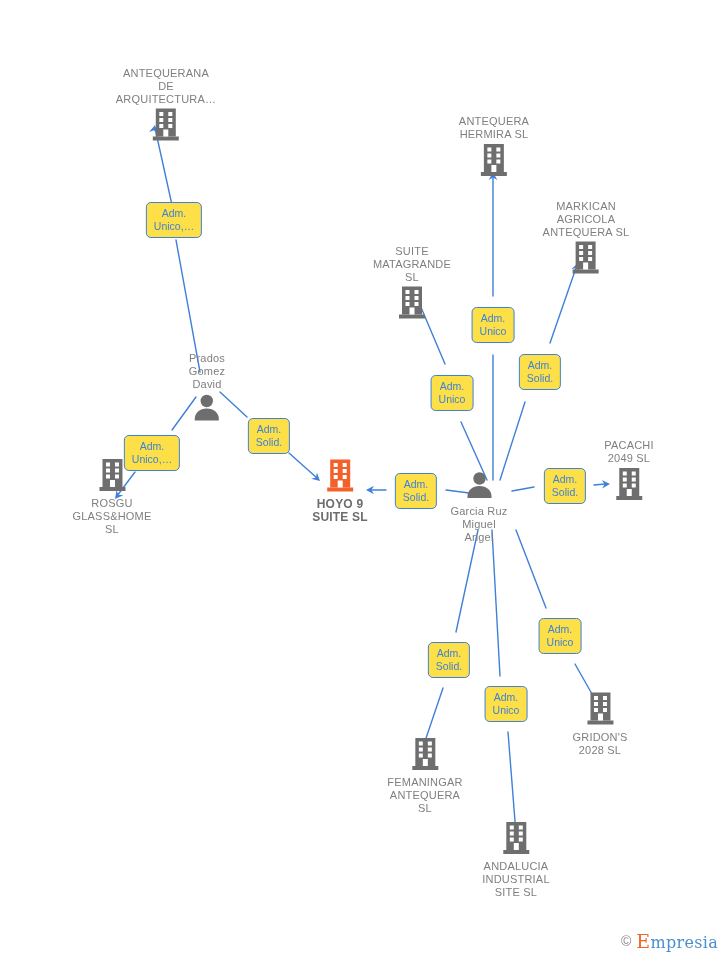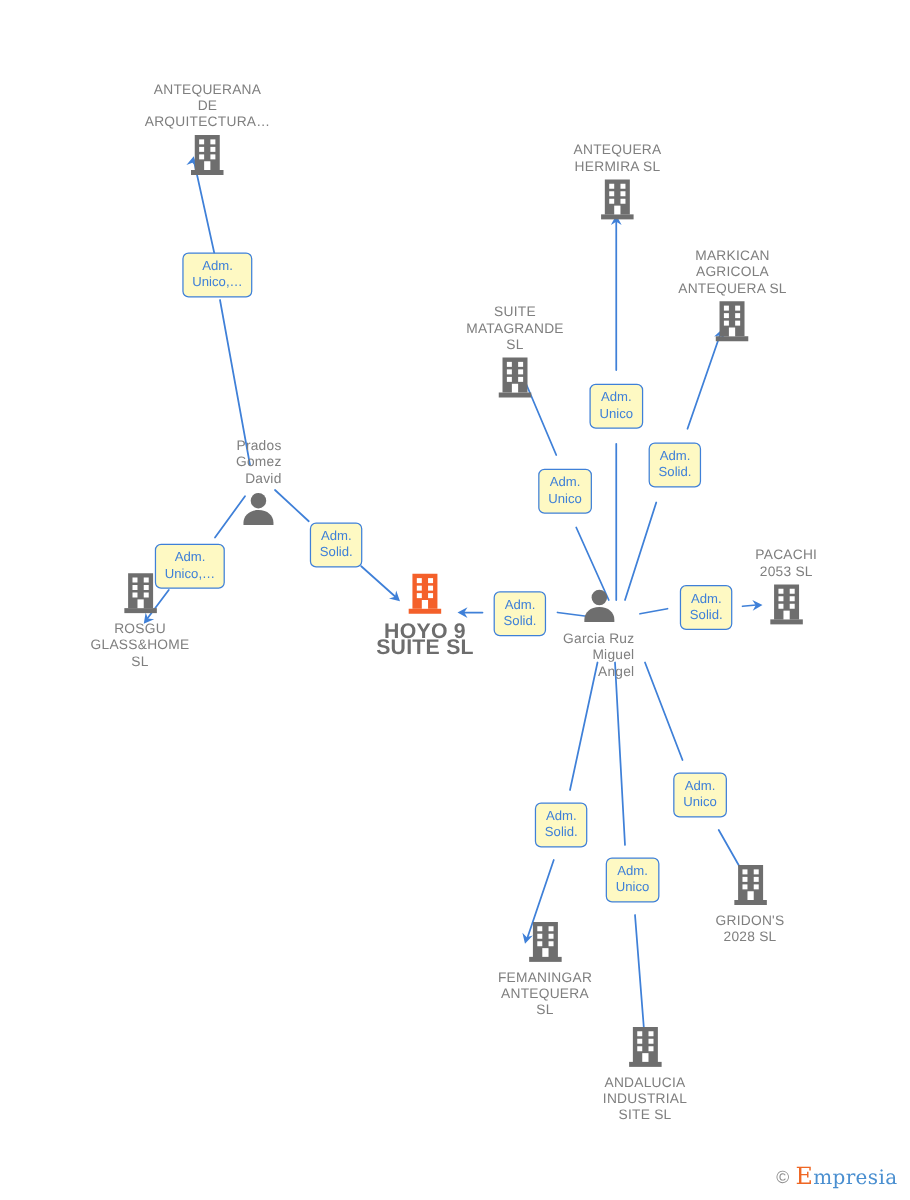--- a/index.html
+++ b/index.html
@@ -20,29 +20,29 @@
   .node .caption{
     display:block;
     font-size:11px;
     line-height:13px;
     color:#808080;
     letter-spacing:.2px;
     white-space:pre-line;
     margin-top:1px;
   }
   .node.company .caption{color:#7f7f7f;}
-  .node.person  .caption{color:#7f7f7f;text-align:right;}
-  .node.focus .caption{color:#6d6d6d;font-weight:bold;font-size:17px;}
+  .node.person  .caption{color:#7f7f7f;}
+  .node.focus .caption{color:#6d6d6d;font-weight:bold;font-size:12px;}
   .node .caption.above{margin-top:0;margin-bottom:2px;}
 
   
   .edge-label{
     position:absolute;
     transform:translate(-50%,-50%);
-    background:#fef9c3;
+    background:#fde047;
     border:1px solid #3f80d8;
     border-radius:5px;
     color:#3f80d8;
     font-size:10.5px;
     line-height:13px;
     padding:4px 7px;
     white-space:pre-line;
     text-align:center;
     box-sizing:border-box;
   }
@@ -185,21 +185,21 @@
 David</span>
         <span class="icon"><svg width="30" height="30" viewBox="0 0 30 30">
             <g fill="#6e6e6e">
               <circle cx="15" cy="8.5" r="6.2"></circle>
               <path d="M15,16 C22.2,16 27,20.4 27,26.2 L27,28 L3,28 L3,26.2 C3,20.4 7.8,16 15,16 Z"></path>
             </g>
           </svg></span>
       </div>
       <div class="node company" style="left: 629px; top: 472px;">
         <span class="caption above">PACACHI
-2053  SL</span>
+2049  SL</span>
         <span class="icon"><svg width="30" height="34" viewBox="0 0 30 34">
             <g fill="#6e6e6e">
               <path d="M5,1 h20 v28 h-20 z"></path>
               <rect x="2" y="29" width="26" height="4"></rect>
               <g fill="#ffffff">
                 <rect x="8.5" y="4.5" width="4" height="4"></rect>
                 <rect x="17.5" y="4.5" width="4" height="4"></rect>
                 <rect x="8.5" y="10.5" width="4" height="4"></rect>
                 <rect x="17.5" y="10.5" width="4" height="4"></rect>
                 <rect x="8.5" y="16.5" width="4" height="4"></rect>
@@ -271,21 +271,21 @@
                 <rect x="17.5" y="10.5" width="4" height="4"></rect>
                 <rect x="8.5" y="16.5" width="4" height="4"></rect>
                 <rect x="17.5" y="16.5" width="4" height="4"></rect>
                 <rect x="12.5" y="22" width="5" height="7"></rect>
               </g>
             </g>
           </svg></span>
         <span class="caption">GRIDON'S
 2028  SL</span>
       </div>
-      <div class="node company" style="left: 436px; top: 776px;">
+      <div class="node company" style="left: 425px; top: 776px;">
         <span class="icon"><svg width="30" height="34" viewBox="0 0 30 34">
             <g fill="#6e6e6e">
               <path d="M5,1 h20 v28 h-20 z"></path>
               <rect x="2" y="29" width="26" height="4"></rect>
               <g fill="#ffffff">
                 <rect x="8.5" y="4.5" width="4" height="4"></rect>
                 <rect x="17.5" y="4.5" width="4" height="4"></rect>
                 <rect x="8.5" y="10.5" width="4" height="4"></rect>
                 <rect x="17.5" y="10.5" width="4" height="4"></rect>
                 <rect x="8.5" y="16.5" width="4" height="4"></rect>

